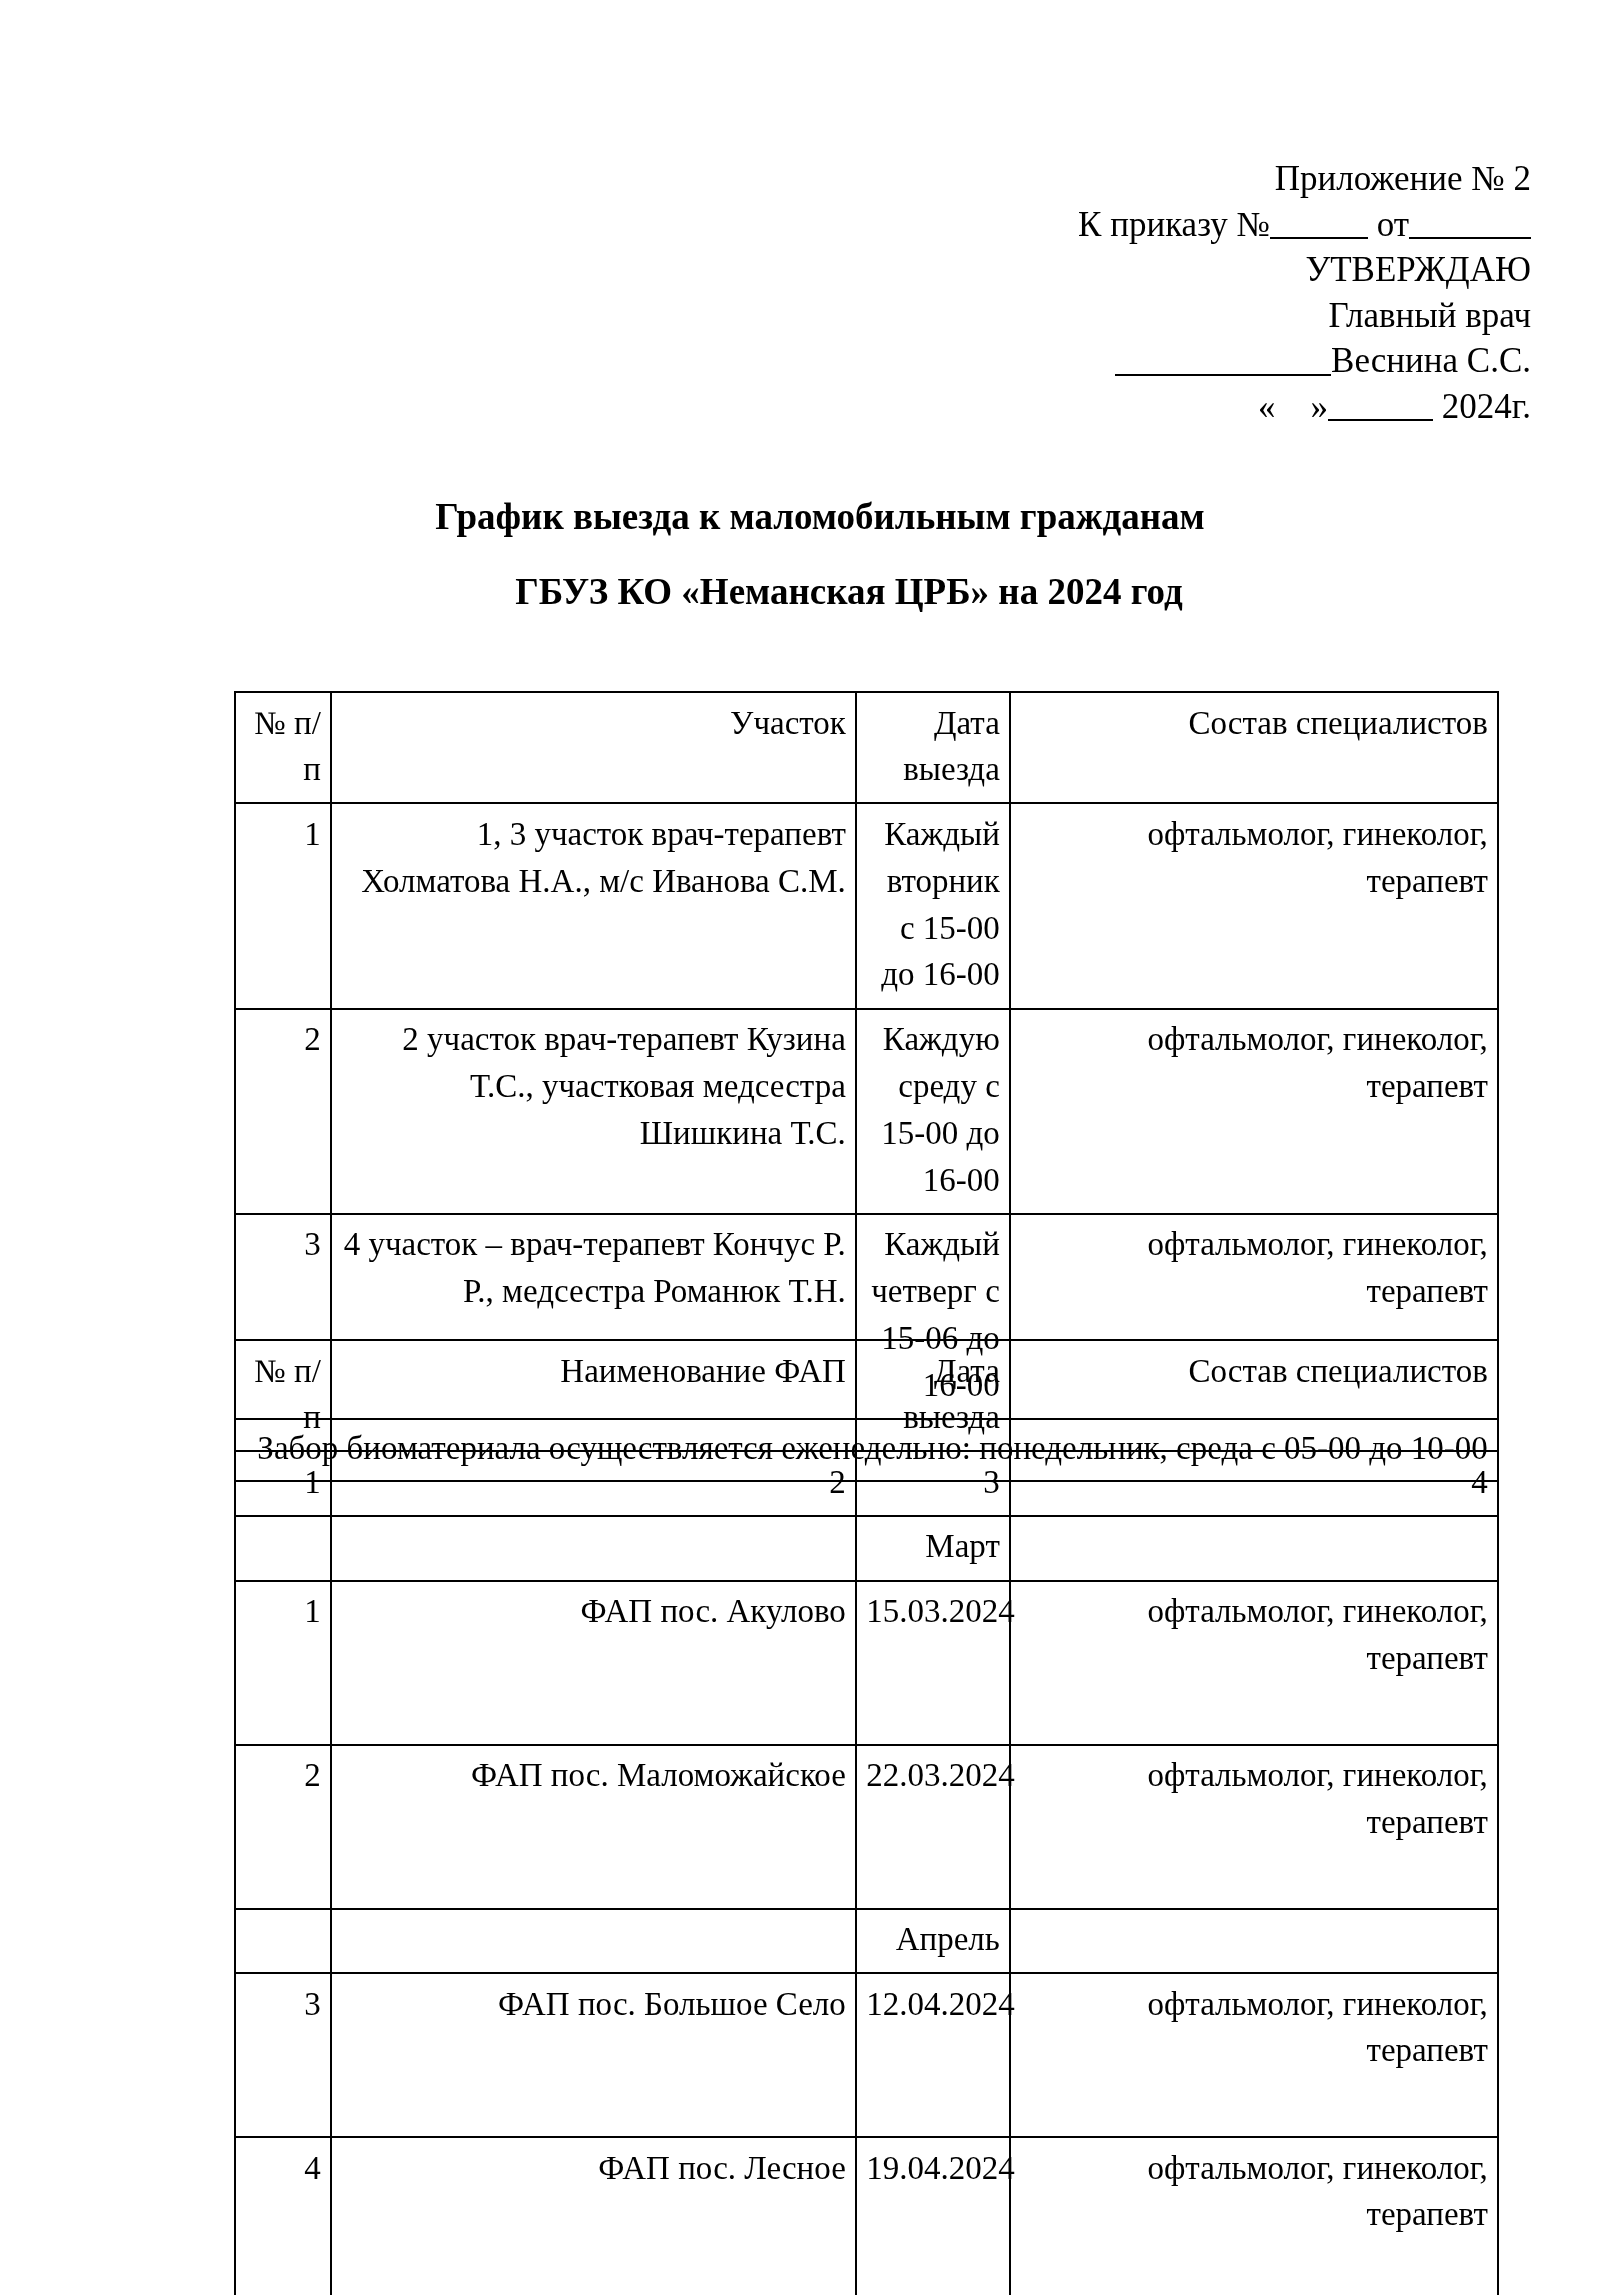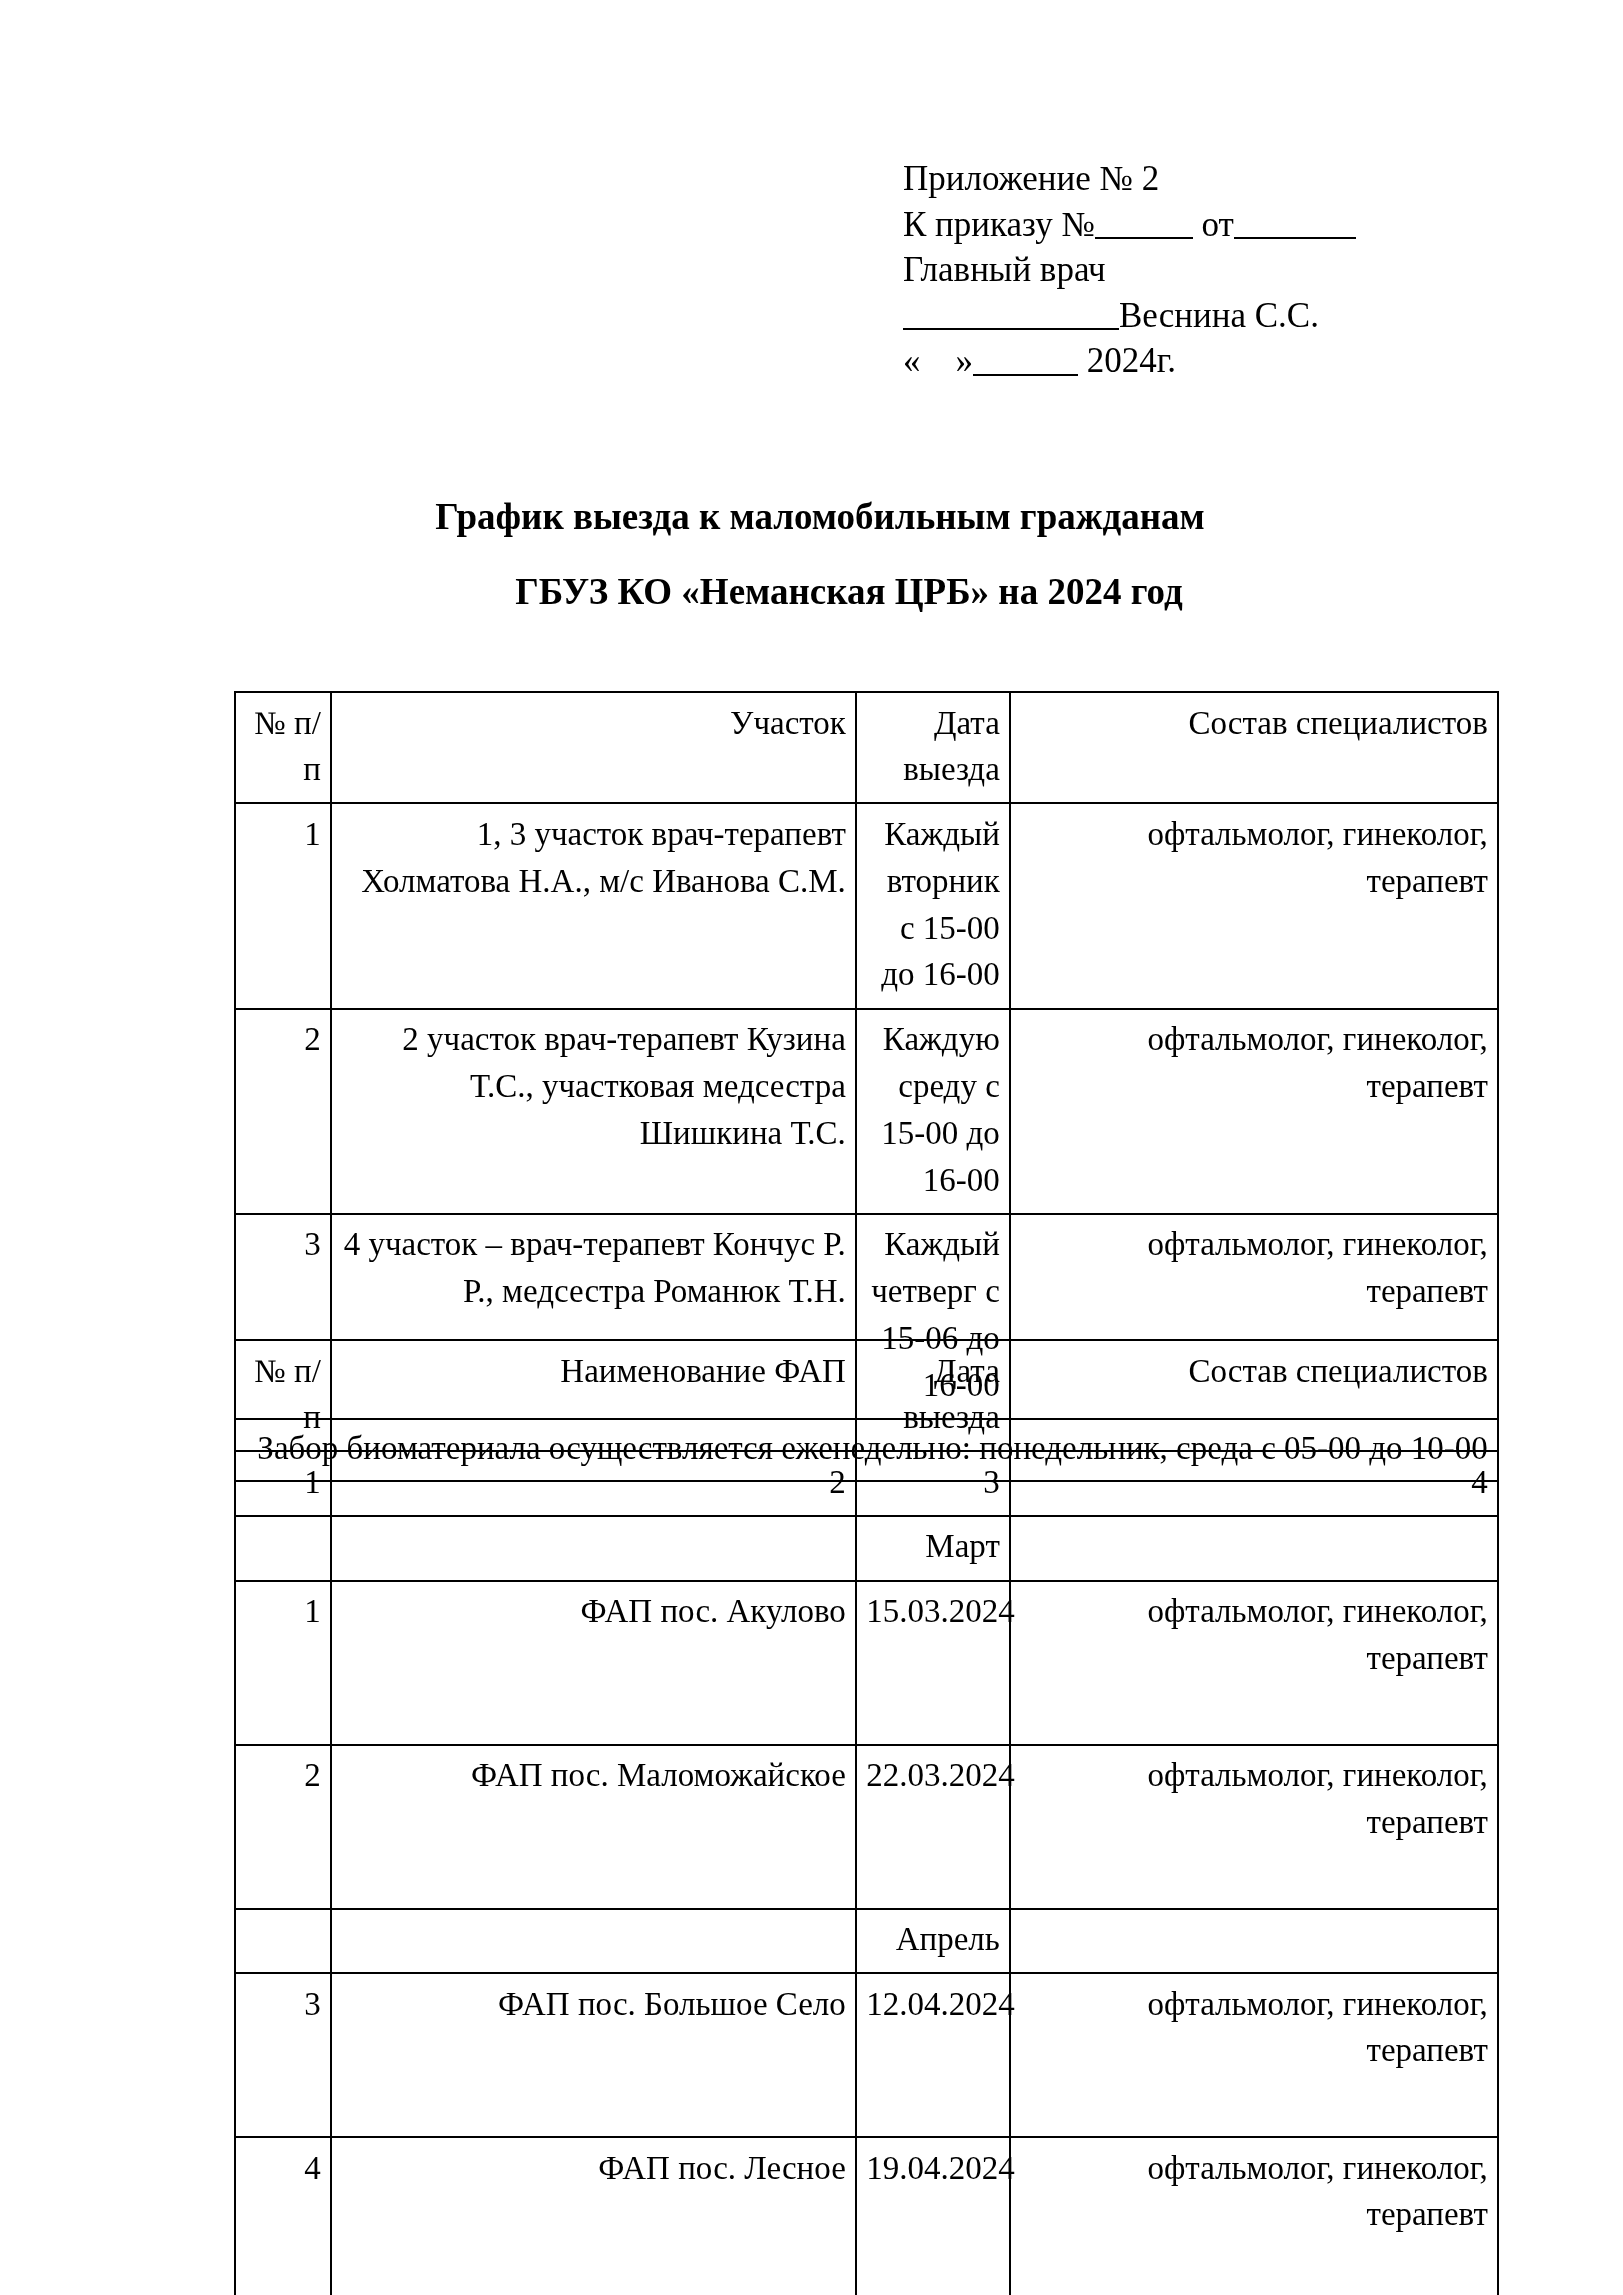--- a/index.html
+++ b/index.html
@@ -25,21 +25,21 @@
     box-sizing: border-box;
     padding: 0;
   }
 
   
   .approval-block {
     position: absolute;
     top: 156px;
     left: 903px;
     width: 628px;
-    text-align: left;
+    text-align: right;
     font-size: 35px;
     line-height: 1.30;
   }
   .approval-line {
     white-space: nowrap;
     display: block;
   }
   .blank {
     display: inline-block;
     border-bottom: 2.6px solid #000;
@@ -111,20 +111,21 @@
   td.blank-cell { }
 </style>
 </head>
 <body>
 
 <div class="page">
 
   <div class="approval-block">
     <span class="approval-line">Приложение № 2</span>
     <span class="approval-line"><span>К приказу №</span><span class="blank blank-sm"></span> <span>от</span><span class="blank blank-md"></span></span>
+    <span class="approval-line">УТВЕРЖДАЮ</span>
     <span class="approval-line">Главный врач</span>
     <span class="approval-line sig-line"><span class="blank blank-lg"></span><span>Веснина С.С.</span></span>
     <span class="approval-line"><span>«</span>&nbsp;&nbsp;&nbsp;&nbsp;<span>»</span><span class="blank blank-xl"></span> <span>2024г.</span></span>
   </div>
 
   <div class="doc-title line1">График выезда к маломобильным гражданам</div>
   <div class="doc-title line2">ГБУЗ КО «Неманская ЦРБ» на 2024 год</div>
 
   <table class="doc-table table-1">
     <colgroup>

